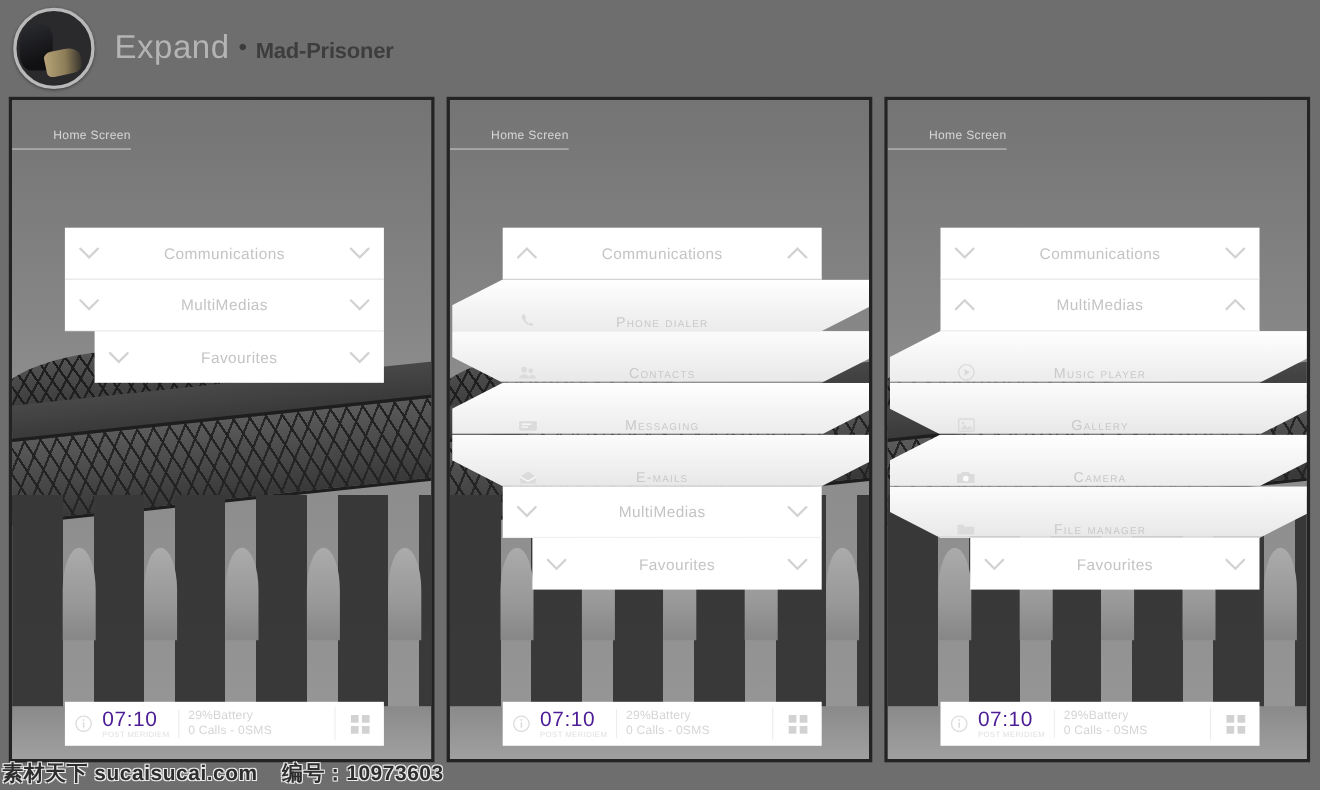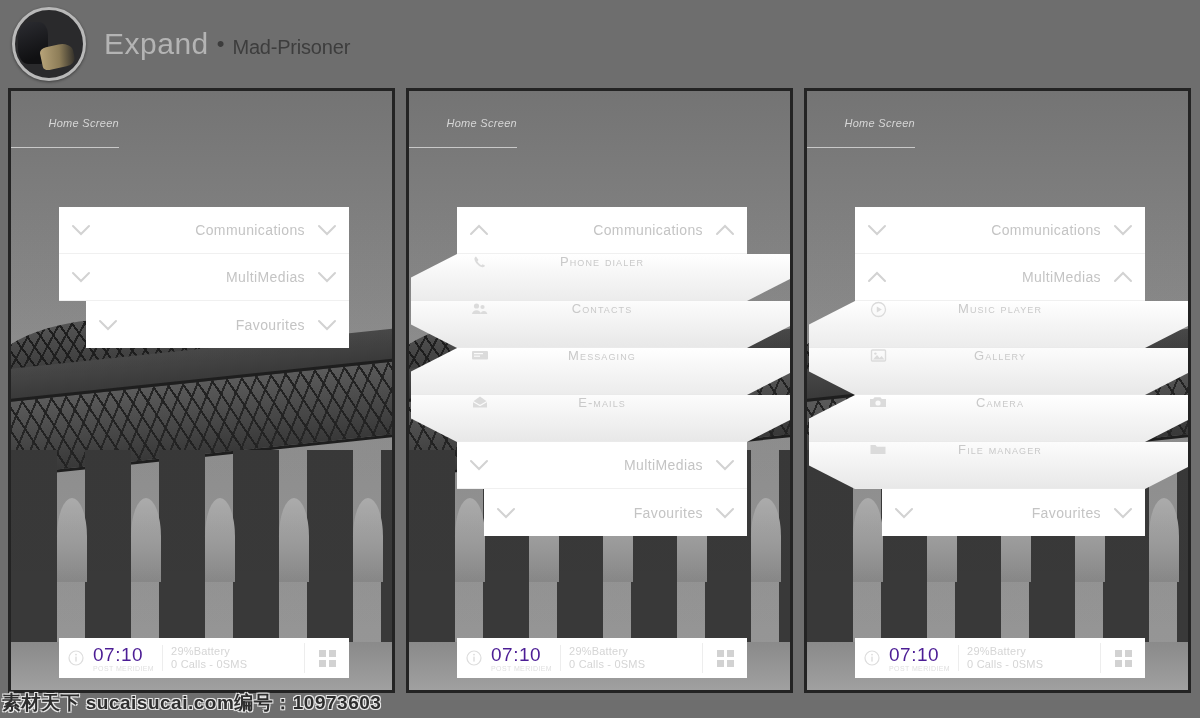--- a/index.html
+++ b/index.html
@@ -77,21 +77,21 @@
   }
   .brand-dot {
     font-size: 22px;
     color: #3c3c3c;
     line-height: 1;
     position: relative;
     top: -3px;
   }
   .brand-sub {
     font-size: 20px;
-    font-weight: normal;
+    font-weight: bold;
     color: #3d3d3d;
     letter-spacing: -.2px;
   }
 
   
   .panels {
     position: absolute;
     left: 8px; top: 88px;
     width: 1184px; height: 610px;
     display: flex;
@@ -189,22 +189,21 @@
     background: linear-gradient(rgba(0,0,0,.05), rgba(0,0,0,.02));
   }
 
   
   .home-label {
     position: absolute;
     left: 0; top: 22px;
     width: 108px;
     border-bottom: 1px solid #c9c9c9;
     text-align: right;
-    padding-bottom: 16px;
-    font-style: italic;
+    padding-bottom: 4px;
   }
   .home-label span {
     font-size: 11px;
     color: #d6d6d6;
     letter-spacing: .3px;
   }
 
   
   .menu {
     position: absolute;
@@ -228,33 +227,33 @@
   .row .chev {
     width: 44px;
     display: flex;
     align-items: center;
     justify-content: center;
     flex: 0 0 44px;
   }
   .row .chev svg { display: block; }
   .row .label {
     flex: 1;
-    text-align: right;
+    text-align: center;
     font-size: 14px;
     font-weight: 300;
     color: #c4c4c4;
     letter-spacing: .4px;
   }
 
   
   .sub {
     position: relative;
     height: 47px;
     display: flex;
-    align-items: flex-start;
+    align-items: flex-end;
     margin-left: -46px;
     margin-right: -46px;
     padding-left: 46px;
     padding-right: 46px;
     background: linear-gradient(#ffffff 0%, #f4f4f4 55%, #ececec 100%);
     border-bottom: 1px solid #eaeaea;
     -webkit-clip-path: polygon(0% 50%, 46px 0%, 100% 0%, 100% 50%,
                                calc(100% - 46px) 100%, 0% 100%);
     clip-path: polygon(0% 50%, 46px 0%, 100% 0%, 100% 50%,
                        calc(100% - 46px) 100%, 0% 100%);
@@ -365,21 +364,21 @@
   }
   .grid-ic .g i { background: #d2d2d2; display: block; }
 
   
   .watermark {
     position: absolute;
     left: 0; bottom: 0;
     height: 30px;
     display: flex;
     align-items: center;
-    gap: 0;
+    gap: 22px;
     padding-left: 2px;
     z-index: 50;
   }
   .watermark .wm {
     font-size: 19px;
     font-weight: bold;
     color: #2e2e2e;
     text-shadow:
       -1px -1px 0 #e8e8e8, 1px -1px 0 #e8e8e8,
       -1px  1px 0 #e8e8e8, 1px  1px 0 #e8e8e8;

